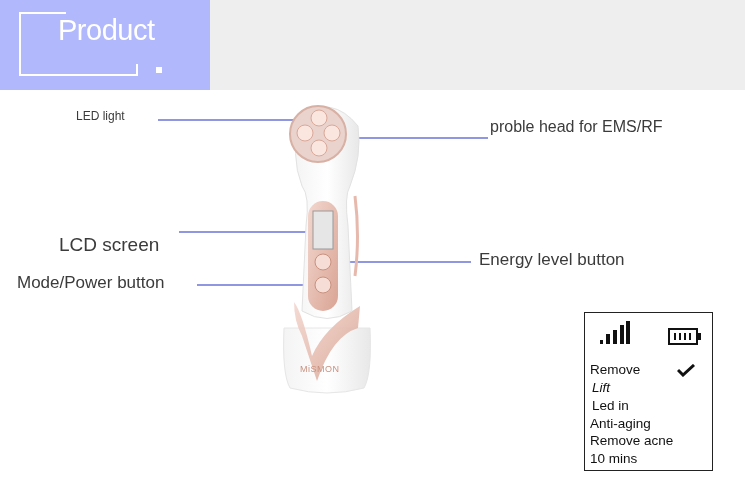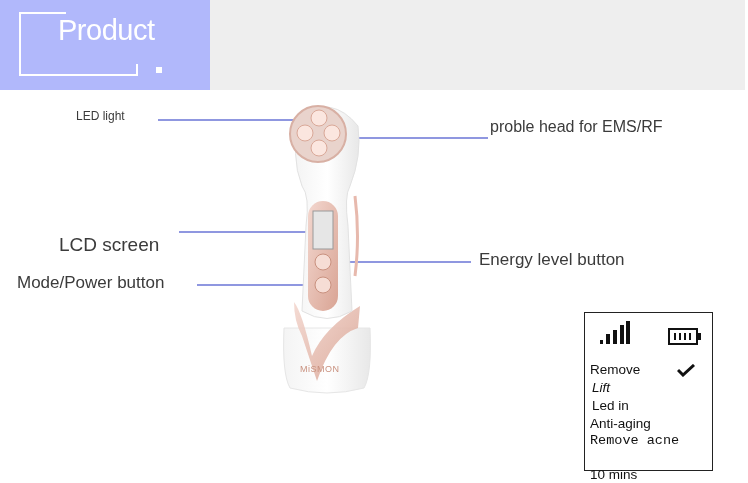--- a/index.html
+++ b/index.html
@@ -98,15 +98,15 @@
     <rect x="16" y="5" width="2" height="7" fill="#111"></rect>
     <rect x="21" y="5" width="2" height="7" fill="#111"></rect>
   </svg>
   <div class="lcd-item" style="top:49px;">Remove</div>
   <svg style="position:absolute;left:92px;top:51px;" width="18" height="13" viewBox="0 0 18 13">
     <path d="M1 6 L6 11 L17 1" stroke="#111" stroke-width="3" fill="none"></path>
   </svg>
   <div class="lcd-item" style="top:67px;left:7px;font-style:italic;">Lift</div>
   <div class="lcd-item" style="top:85px;left:7px;">Led in</div>
   <div class="lcd-item" style="top:103px;">Anti-aging</div>
-  <div class="lcd-item" style="top:120px;font-family:Liberation Mono, monospace;">Remove acne</div>
-  <div class="lcd-item" style="top:154px;">10 mins</div>
+  <div class="lcd-item" style="top:120px;">Remove acne</div>
+  <div class="lcd-item" style="top:138px;">10 mins</div>
 </div>
 
 </body></html>

